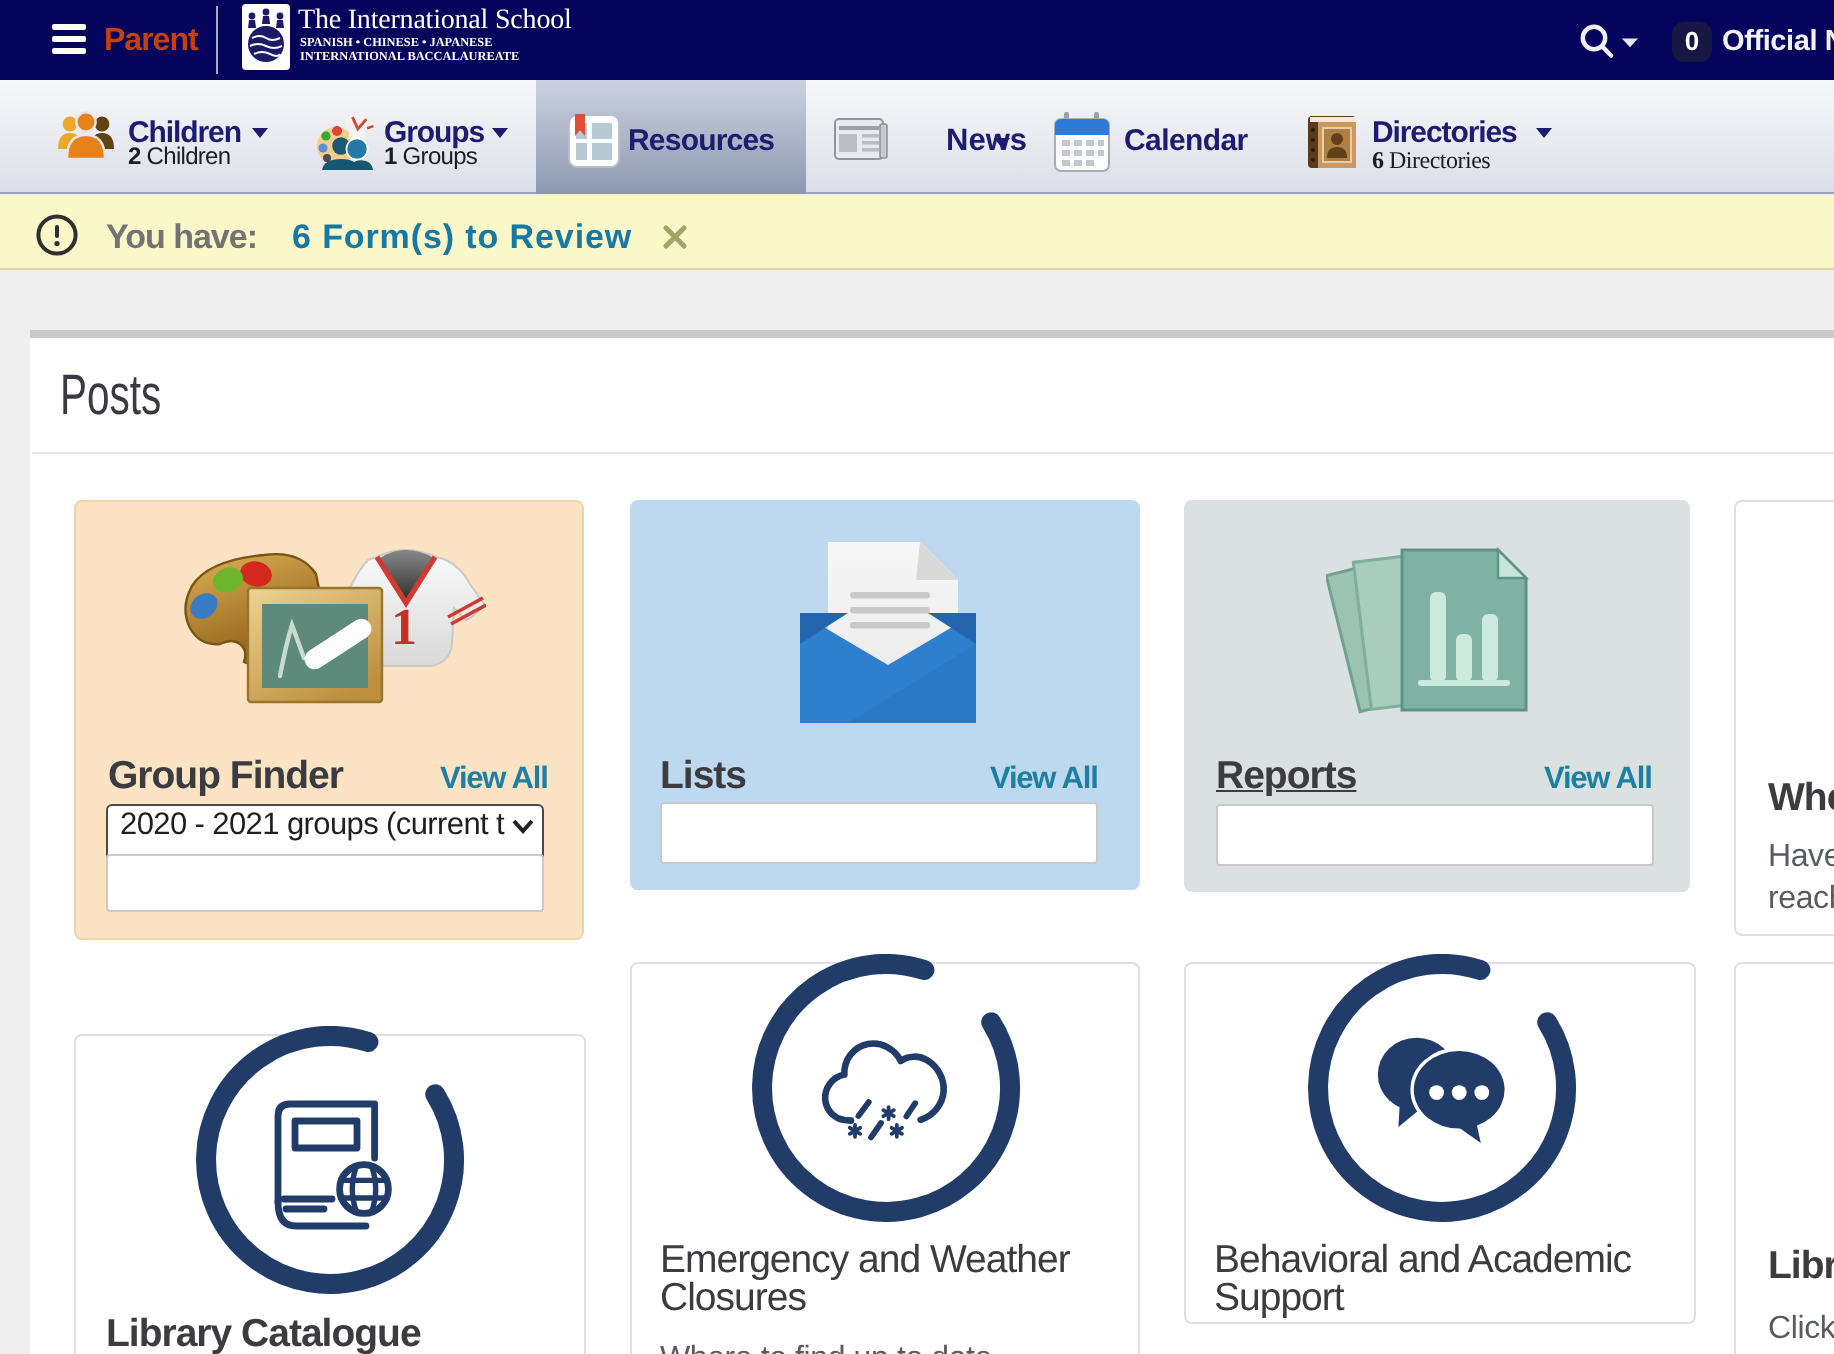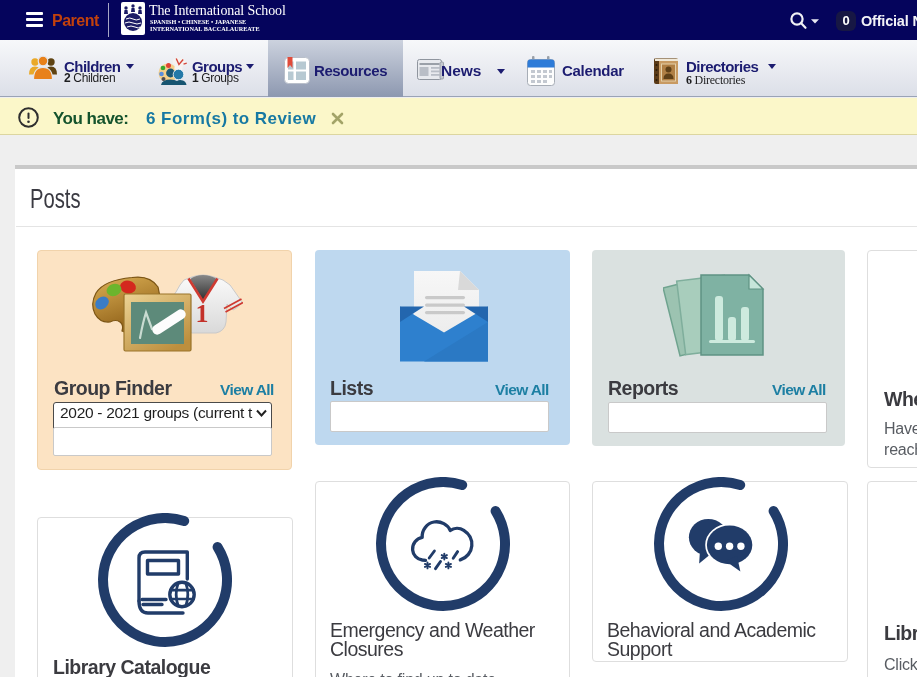--- a/index.html
+++ b/index.html
@@ -19,21 +19,21 @@
 
 
 .nav { position:absolute; left:0; top:40px; width:917px; height:57px; background:linear-gradient(#f7f8fa, #dcdfe8); border-bottom:1px solid #9aa3b6; }
 .navtab { position:absolute; left:268px; top:0px; width:135px; height:57px; background:linear-gradient(#ccd2de, #8d98b0); }
 .navtitle { color:#1c1c70; font-size:15px; font-weight:bold; letter-spacing:-0.55px; white-space:nowrap; position:absolute; }
 .navsub { color:#1d1d1f; font-size:12px; letter-spacing:-0.35px; white-space:nowrap; position:absolute; }
 .caret { position:absolute; width:0; height:0; border-left:4.5px solid transparent; border-right:4.5px solid transparent; border-top:5px solid #1c1c70; }
 
 
 .alert { position:absolute; left:0; top:98px; width:917px; height:37px; background:#fbf7c9; border-bottom:1px solid #dcd6a0; }
-.youhave { position:absolute; left:53px; top:109px; font-size:17px; font-weight:bold; color:#14532d; letter-spacing:-0.5px; }
+.youhave { position:absolute; left:53px; top:109px; font-size:17px; font-weight:bold; color:#737373; letter-spacing:-0.5px; }
 .formlink { position:absolute; left:146px; top:109px; font-size:17px; font-weight:bold; color:#1779a3; letter-spacing:0.45px; }
 
 
 .panel { position:absolute; left:15px; top:165px; width:902px; height:512px; background:#fff; border-top:4px solid #c9c9c9; }
 .posts { position:absolute; left:30px; top:181.5px; font-size:28.5px; color:#3a3a42; letter-spacing:0; transform:scaleX(0.71); transform-origin:left; }
 .hr { position:absolute; left:16px; top:226px; width:901px; height:1px; background:#e4e4e4; }
 
 
 .card { position:absolute; border-radius:4px; }
 .cardw { position:absolute; border-radius:4px; background:#fff; border:1px solid #dedede; }
@@ -124,21 +124,21 @@
 
 <svg class="abs" style="left:417px; top:59px;" width="27" height="23" viewBox="0 0 27 23">
   <rect x="0.5" y="0.5" width="24" height="20" rx="2" fill="#e8eaee" stroke="#8f959e"></rect>
   <rect x="2.5" y="4" width="20" height="2" fill="#9aa0a8"></rect>
   <rect x="2.5" y="8" width="9" height="9" fill="#b9bec6"></rect>
   <rect x="14" y="8" width="8.5" height="1.8" fill="#b9bec6"></rect>
   <rect x="14" y="11.5" width="8.5" height="1.8" fill="#b9bec6"></rect>
   <rect x="14" y="15" width="8.5" height="1.8" fill="#b9bec6"></rect>
   <rect x="23" y="3" width="3.5" height="17" rx="1" fill="#c6cad1" stroke="#8f959e" stroke-width="0.8"></rect>
 </svg>
-<div class="navtitle" style="left:441px; top:62px; font-size:15.5px; letter-spacing:0px;">News</div>
+<div class="navtitle" style="left:473px; top:62px; font-size:15.5px; letter-spacing:0px;">News</div>
 <div class="caret" style="left:497px; top:69px;"></div>
 
 <svg class="abs" style="left:527px; top:56px;" width="28" height="31" viewBox="0 0 28 31">
   <rect x="5" y="0" width="2.5" height="8" rx="1" fill="#9aa0a8"></rect>
   <rect x="20" y="0" width="2.5" height="8" rx="1" fill="#9aa0a8"></rect>
   <rect x="0.5" y="3.5" width="27" height="26" rx="3" fill="#fdfdfd" stroke="#a7adb6"></rect>
   <path d="M3.5,3.5 h21 a3,3 0 0 1 3,3 v5 h-27 v-5 a3,3 0 0 1 3,-3 Z" fill="#2d7bd8"></path>
   <g fill="#c3c8d0">
     <rect x="4" y="14" width="4" height="3"></rect>
       <rect x="10" y="14" width="4" height="3"></rect>
@@ -277,21 +277,21 @@
     <path d="M38,5 L86,5 L100,19 L100,85 L38,85 Z" fill="#7fb2a3" stroke="#5f9384" stroke-width="1.5"></path>
     <path d="M86,5 L86,19 L100,19 Z" fill="#c6e6da" stroke="#5f9384" stroke-width="1.2"></path>
     <g fill="#cdeade">
       <rect x="52" y="26" width="8" height="45" rx="3"></rect>
       <rect x="65" y="47" width="8" height="24" rx="3"></rect>
       <rect x="78" y="37" width="8" height="34" rx="3"></rect>
     </g>
     <rect x="46" y="70" width="46" height="3" rx="1.5" fill="#cdeade"></rect>
   </g>
 </svg>
-<div class="ctitle" style="left:608px; top:379px;">Reports</div>
+<div class="ctitle" style="left:608px; top:379px;text-decoration:underline;">Reports</div>
 <div class="viewall" style="left:772px; top:381px;">View All</div>
 <div class="cinput" style="left:608px; top:402px; width:219px; height:31px;"></div>
 
 <div class="cardw" style="left:867px; top:250px; width:255px; height:218px;"></div>
 <div class="ctitle" style="left:884px; top:390px;">Where to Start</div>
 <div class="cbody" style="left:884px; top:419px;">Have questions about who to</div>
 <div class="cbody" style="left:884px; top:440px;">reach out to? Find the right</div>
 
 <div class="cardw" style="left:37px; top:517px; width:256px; height:300px;"></div>
 <svg class="abs" style="left:98px; top:513px;" width="135" height="135" viewBox="0 0 135 135">

